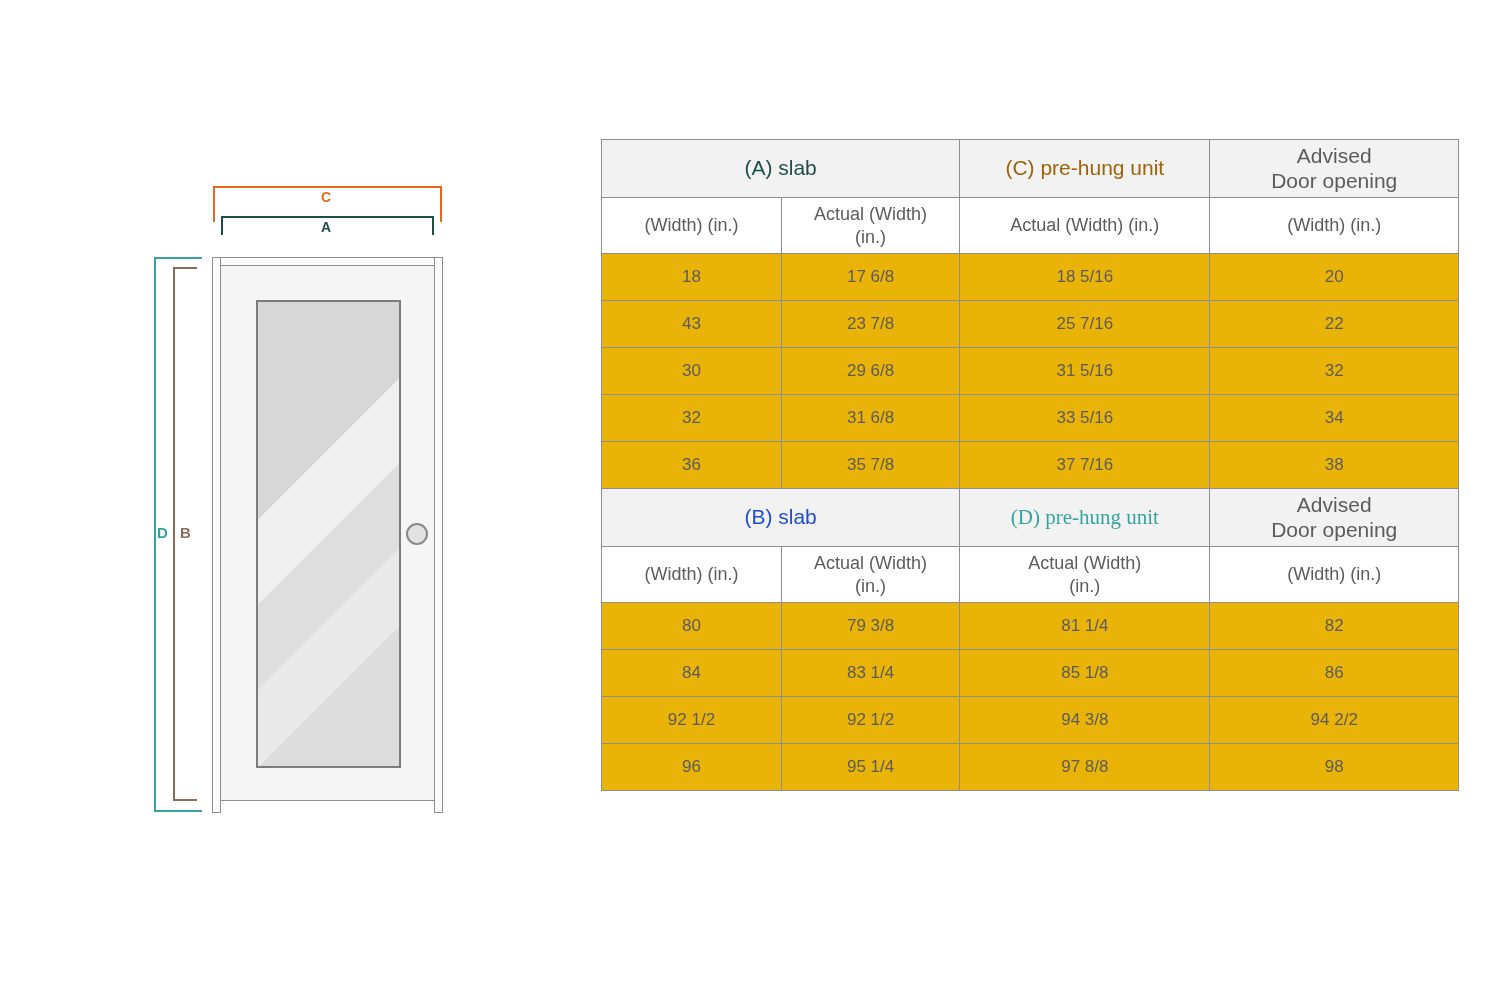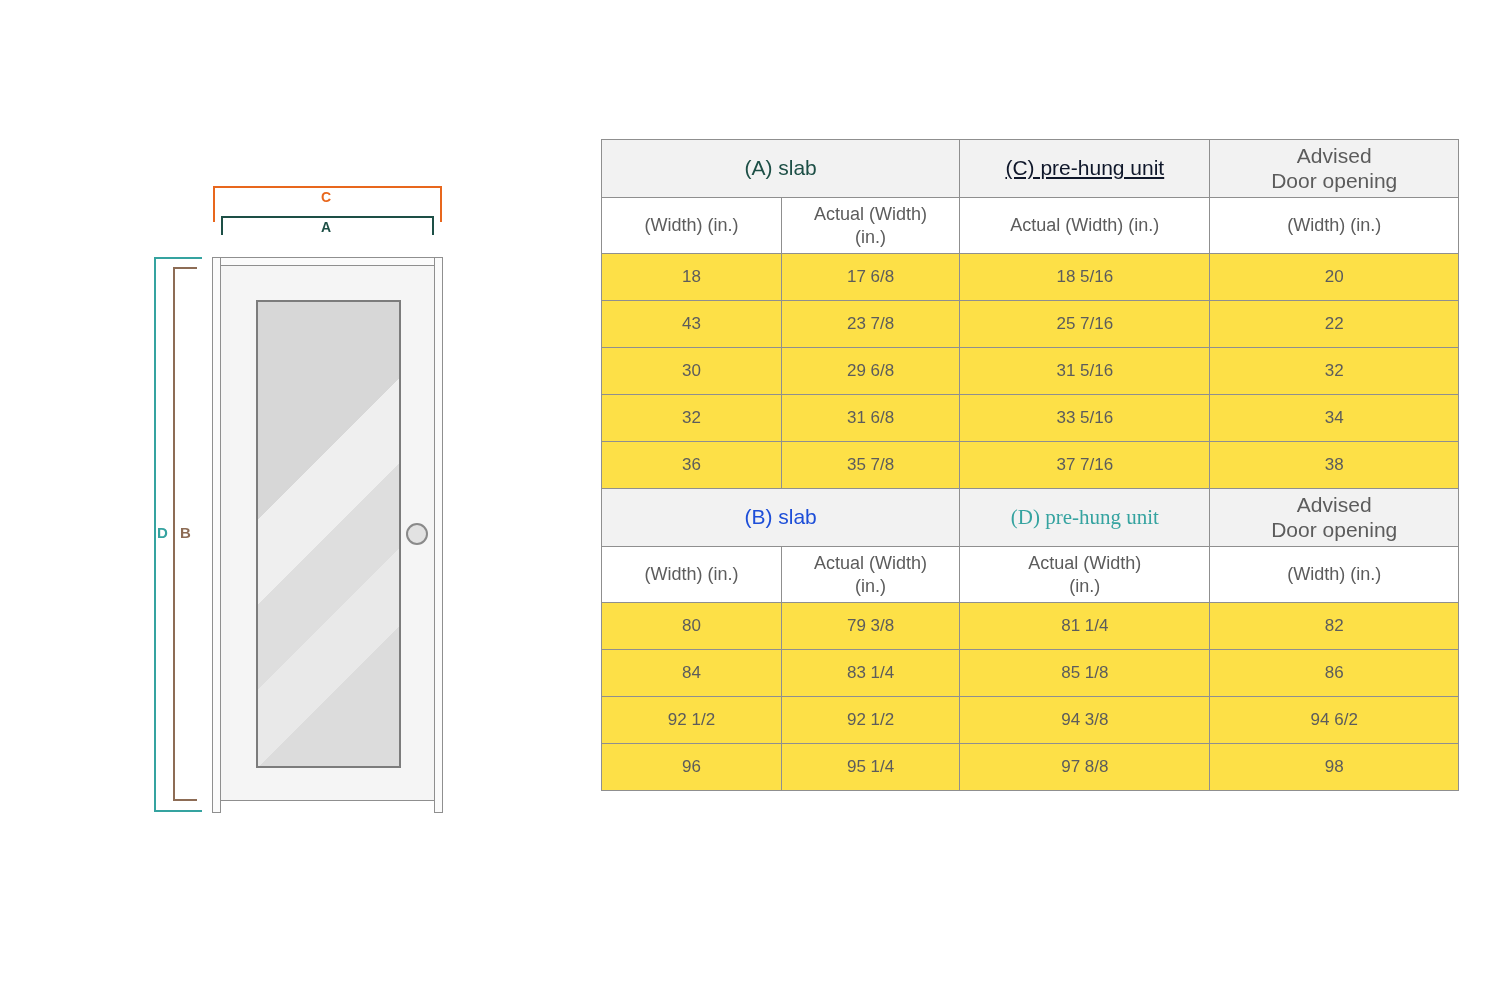--- a/index.html
+++ b/index.html
@@ -33,21 +33,21 @@
     width:22px; height:22px; border-radius:50%;
     background:#e2e2e2; border:2px solid #8a8a8a;
   }
 
   
   #size-table-wrap { position:absolute; left:601px; top:139px; width:858px; }
   table { border-collapse:collapse; table-layout:fixed; width:100%; color:#5c5c5c;border-radius:24px; }
   td { border:1px solid #8f8f8f; text-align:center; vertical-align:middle; padding:2px 6px; }
   tr.section-header td { background:#f2f2f2; font-size:21px; height:58px; line-height:1.15; }
   tr.sub-header td { background:#ffffff; font-size:18px; height:56px; line-height:1.25; }
-  tr.data-row td { background:#fde047; font-size:17px; height:47px; }
+  tr.data-row td { background:#eab308; font-size:17px; height:47px; }
 </style>
 </head>
 <body>
 
 <div id="stage">
 
   <div>
 
     <div class="abs bracket-top" style="left:213px; top:186px; width:229px; height:36px; border-color:#e8671d;"></div>
     <div class="dim-label" style="left:321px; top:189px; color:#e8671d;">C</div>
@@ -76,21 +76,21 @@
     <table>
       <colgroup>
         <col style="width:21%">
         <col style="width:20.8%">
         <col style="width:29.2%">
         <col style="width:29%">
       </colgroup>
       <tbody>
           <tr class="section-header">
             <td colspan="2" style="color: rgb(29, 79, 70);">(A) slab</td>
-            <td colspan="1" style="color: #0f172a; text-decoration: underline;">(C) pre-hung unit</td>
+            <td colspan="1" style="color: #a16207;">(C) pre-hung unit</td>
             <td colspan="1" style="color: rgb(92, 92, 92);">Advised<br>Door opening</td>
           </tr>
           <tr class="sub-header">
             <td>(Width) (in.)</td>
             <td>Actual (Width)<br>(in.)</td>
             <td>Actual (Width) (in.)</td>
             <td>(Width) (in.)</td>
           </tr>
           <tr class="data-row">
             <td>18</td>
@@ -142,21 +142,21 @@
           <tr class="data-row">
             <td>84</td>
             <td>83 1/4</td>
             <td>85 1/8</td>
             <td>86</td>
           </tr>
           <tr class="data-row">
             <td>92 1/2</td>
             <td>92 1/2</td>
             <td>94 3/8</td>
-            <td>94 6/2</td>
+            <td>94 2/2</td>
           </tr>
           <tr class="data-row">
             <td>96</td>
             <td>95 1/4</td>
             <td>97 8/8</td>
             <td>98</td>
           </tr>
         </tbody>
     </table>
   </div>

